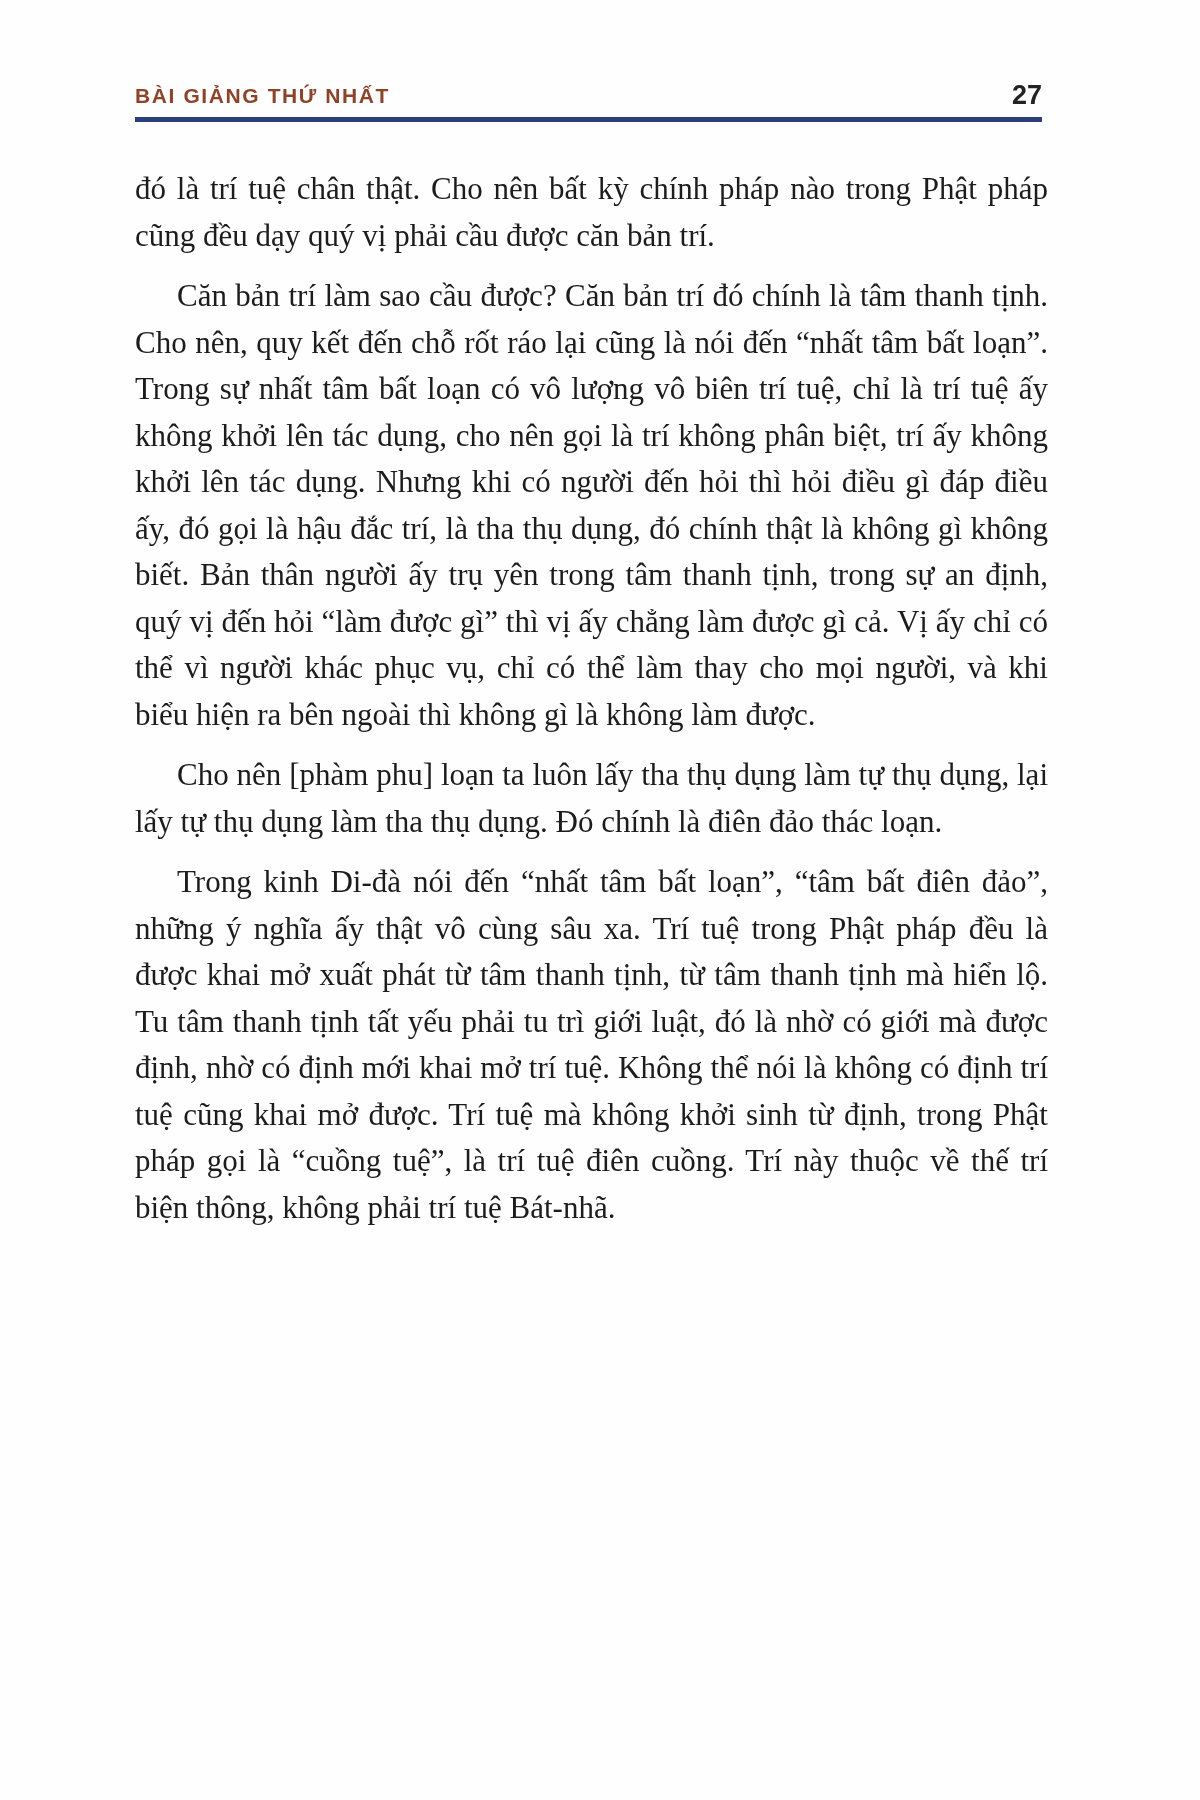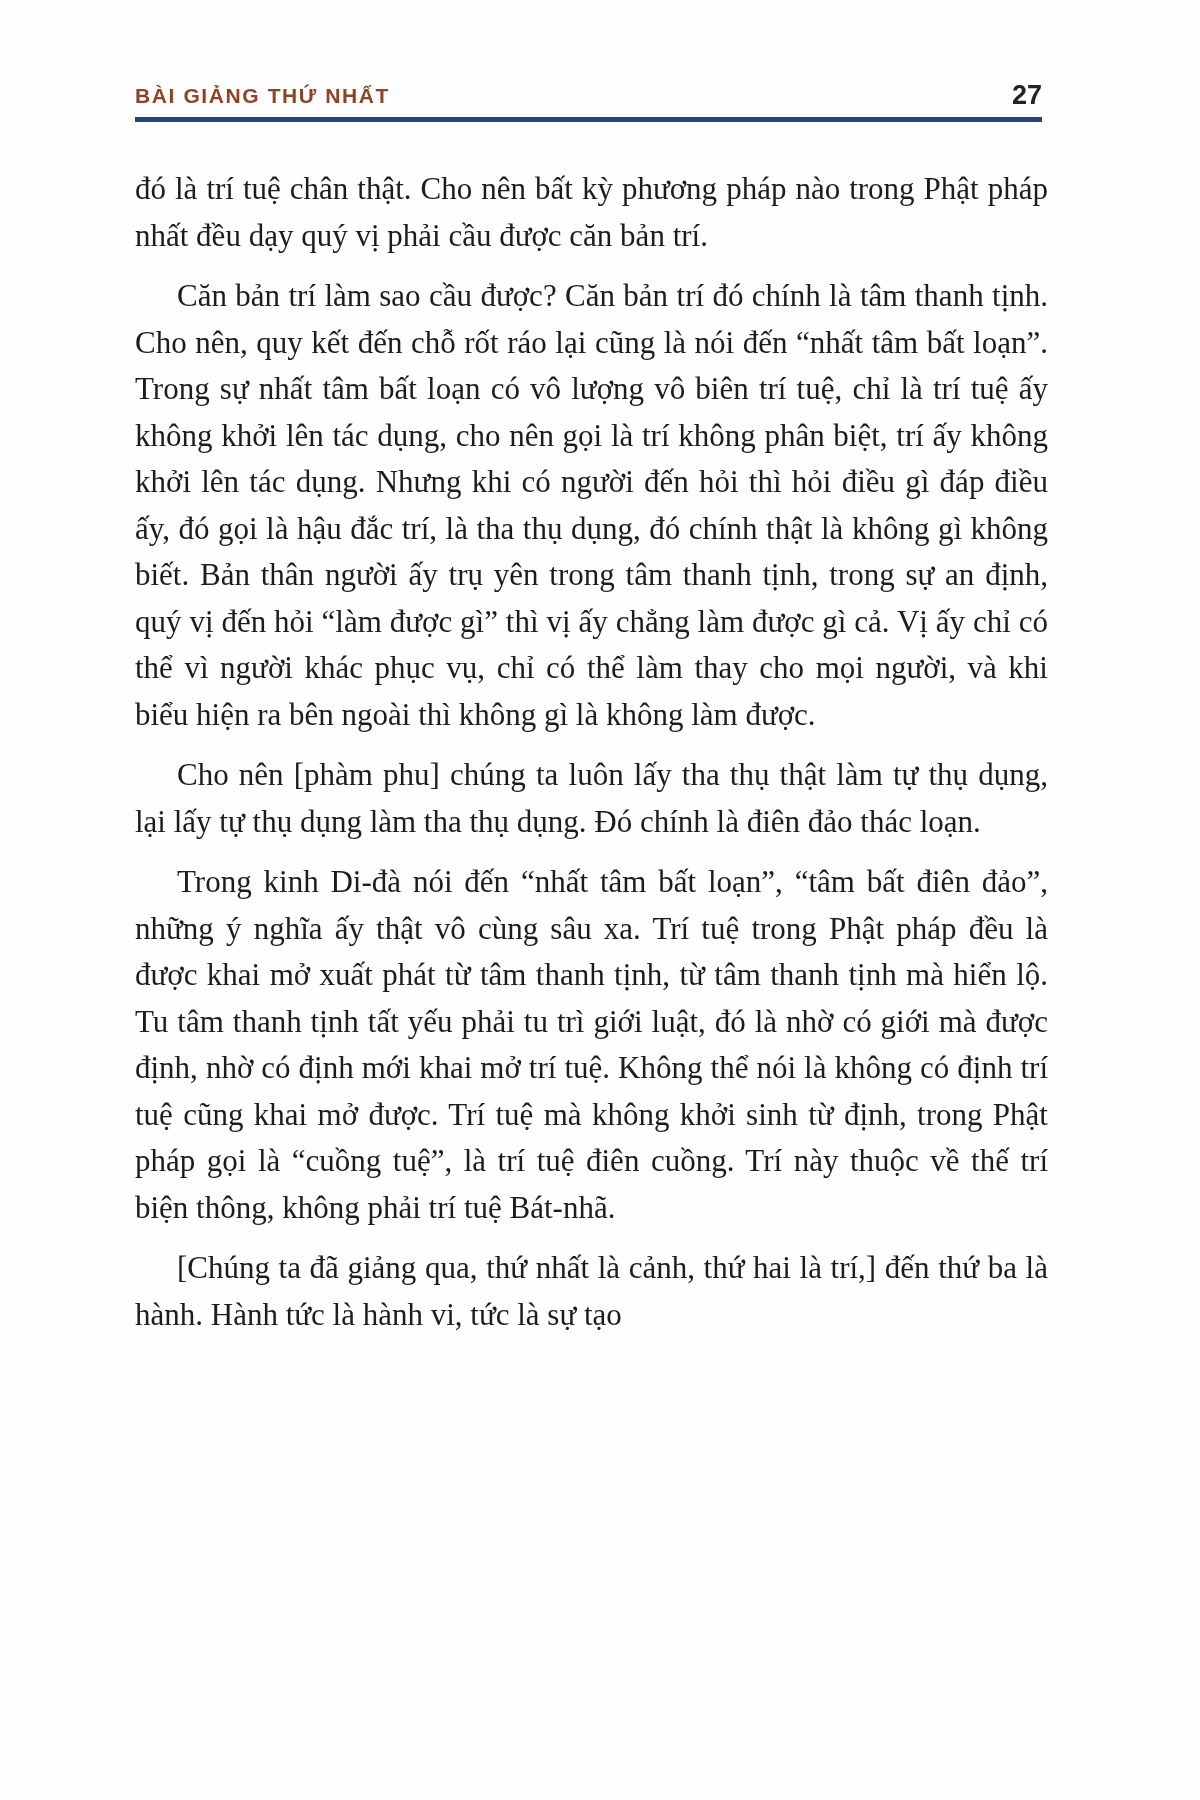--- a/index.html
+++ b/index.html
@@ -69,20 +69,19 @@
 
 <div class="page">
 
   <header class="page-header">
     <span class="running-title">BÀI GIẢNG THỨ NHẤT</span>
     <span class="page-number">27</span>
     <div class="header-rule"></div>
   </header>
 
   <main class="body-text">
-    <p class="para no-indent">đó là trí tuệ chân thật. Cho nên bất kỳ phương pháp nào trong Phật pháp nhất đều dạy quý vị phải cầu được căn bản trí.</p>
+    <p class="para no-indent">đó là trí tuệ chân thật. Cho nên bất kỳ chính pháp nào trong Phật pháp cũng đều dạy quý vị phải cầu được căn bản trí.</p>
     <p class="para">Căn bản trí làm sao cầu được? Căn bản trí đó chính là tâm thanh tịnh. Cho nên, quy kết đến chỗ rốt ráo lại cũng là nói đến “nhất tâm bất loạn”. Trong sự nhất tâm bất loạn có vô lượng vô biên trí tuệ, chỉ là trí tuệ ấy không khởi lên tác dụng, cho nên gọi là trí không phân biệt, trí ấy không khởi lên tác dụng. Nhưng khi có người đến hỏi thì hỏi điều gì đáp điều ấy, đó gọi là hậu đắc trí, là tha thụ dụng, đó chính thật là không gì không biết. Bản thân người ấy trụ yên trong tâm thanh tịnh, trong sự an định, quý vị đến hỏi “làm được gì” thì vị ấy chẳng làm được gì cả. Vị ấy chỉ có thể vì người khác phục vụ, chỉ có thể làm thay cho mọi người, và khi biểu hiện ra bên ngoài thì không gì là không làm được.</p>
-    <p class="para">Cho nên [phàm phu] chúng ta luôn lấy tha thụ thật làm tự thụ dụng, lại lấy tự thụ dụng làm tha thụ dụng. Đó chính là điên đảo thác loạn.</p>
+    <p class="para">Cho nên [phàm phu] loạn ta luôn lấy tha thụ dụng làm tự thụ dụng, lại lấy tự thụ dụng làm tha thụ dụng. Đó chính là điên đảo thác loạn.</p>
     <p class="para">Trong kinh Di-đà nói đến “nhất tâm bất loạn”, “tâm bất điên đảo”, những ý nghĩa ấy thật vô cùng sâu xa. Trí tuệ trong Phật pháp đều là được khai mở xuất phát từ tâm thanh tịnh, từ tâm thanh tịnh mà hiển lộ. Tu tâm thanh tịnh tất yếu phải tu trì giới luật, đó là nhờ có giới mà được định, nhờ có định mới khai mở trí tuệ. Không thể nói là không có định trí tuệ cũng khai mở được. Trí tuệ mà không khởi sinh từ định, trong Phật pháp gọi là “cuồng tuệ”, là trí tuệ điên cuồng. Trí này thuộc về thế trí biện thông, không phải trí tuệ Bát-nhã.</p>
-    <p class="para">[Chúng ta đã giảng qua, thứ nhất là cảnh, thứ hai là trí,] đến thứ ba là hành. Hành tức là hành vi, tức là sự tạo</p>
   </main>
 
 </div>
 
 </body></html>

